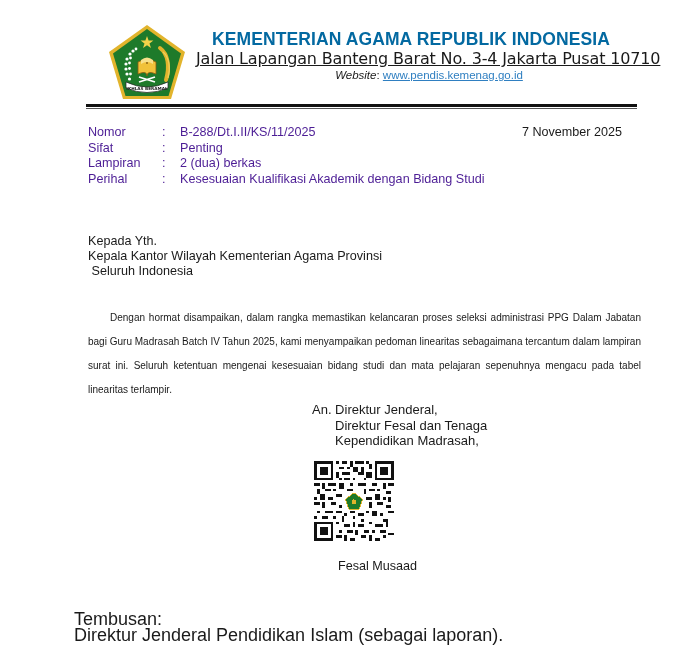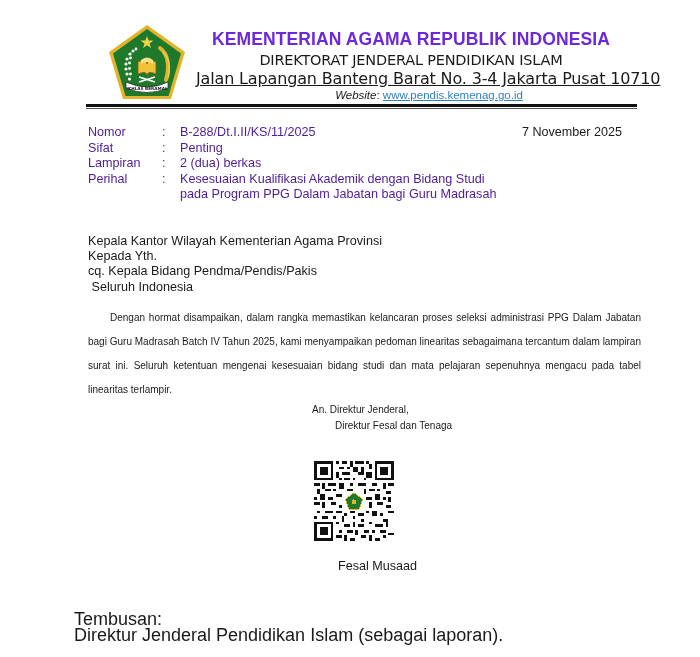--- a/index.html
+++ b/index.html
@@ -35,21 +35,21 @@
       top: 28px;
       width: 430px;
       text-align: center;
     }
     .kop-title {
       font-family: "Liberation Sans", sans-serif;
       font-weight: bold;
       font-size: 17.5px;
       letter-spacing: 0.1px;
       line-height: 22px;
-      color: #6d28d9;
+      color: #0369a1;
       white-space: nowrap;
     }
     .kop-sub {
       font-family: "DejaVu Sans", sans-serif;
       font-size: 14.5px;
       line-height: 20px;
       color: #1a1a1a;
       white-space: nowrap;
       letter-spacing: -0.2px;
     }
@@ -131,21 +131,21 @@
       font-size: 10px;
       line-height: 24px;
       text-align: justify;
       text-indent: 22px;
     }
     
     .sign {
       position: absolute;
       left: 312px;
       top: 402px;
-      font-size: 10px;
+      font-size: 13px;
       line-height: 15.6px;
       white-space: nowrap;
     }
     .sign .indent { padding-left: 23px; }
     .qr {
       position: absolute;
       left: 314px;
       top: 461px;
       width: 80px;
       height: 80px;
@@ -204,21 +204,20 @@
 
       <path d="M31,53 L47,58 M47,53 L31,58" stroke="#ffffff" stroke-width="1.8"></path>
 
       <path d="M18,58 Q39,68 60,58 L60,64 Q39,73 18,64 Z" fill="#ffffff" stroke="#222" stroke-width="0.7"></path>
       <text x="39" y="65.5" font-size="4.2" text-anchor="middle" fill="#222" font-family="DejaVu Sans, sans-serif" font-weight="bold">IKHLAS BERAMAL</text>
     </svg>
   </div>
 
   <div class="kop">
     <div class="kop-title">KEMENTERIAN AGAMA REPUBLIK INDONESIA</div>
-    <div class="kop-sub">DIREKTORAT JENDERAL PENDIDIKAN ISLAM</div>
     <div class="kop-addr">Jalan Lapangan Banteng Barat No. 3-4 Jakarta Pusat 10710</div>
     <div class="kop-web">
       <span class="label">Website</span><span>: </span><a>www.pendis.kemenag.go.id</a>
     </div>
   </div>
 
   <div class="rule">
     <div class="thick"></div>
     <div class="gap"></div>
     <div class="thin"></div>
@@ -238,39 +237,38 @@
     <div class="meta-row">
       <span class="meta-label">Lampiran</span>
       <span class="meta-colon">:</span>
       <span class="meta-value">2 (dua) berkas</span>
     </div>
     <div class="meta-row">
       <span class="meta-label">Perihal</span>
       <span class="meta-colon">:</span>
       <span class="meta-value">
         <span>Kesesuaian Kualifikasi Akademik dengan Bidang Studi</span><br>
-        <span>pada Program PPG Dalam Jabatan bagi Guru Madrasah</span>
       </span>
     </div>
   </div>
 
   <div class="date">7 November 2025</div>
 
   <div class="recipient">
+    <div>Kepada Yth.</div>
     <div>Kepala Kantor Wilayah Kementerian Agama Provinsi</div>
-    <div>Kepada Yth.</div>
-    <div>cq. Kepala Bidang Pendma/Pendis/Pakis</div>
     <div style="white-space:pre"> Seluruh Indonesia</div>
   </div>
 
   <div class="body-text">Dengan hormat disampaikan, dalam rangka memastikan kelancaran proses seleksi administrasi PPG Dalam Jabatan bagi Guru Madrasah Batch IV Tahun 2025, kami menyampaikan pedoman linearitas sebagaimana tercantum dalam lampiran surat ini. Seluruh ketentuan mengenai kesesuaian bidang studi dan mata pelajaran sepenuhnya mengacu pada tabel linearitas terlampir.</div>
 
   <div class="sign">
     <div>An. Direktur Jenderal,</div>
     <div class="indent">Direktur Fesal dan Tenaga</div>
+    <div class="indent">Kependidikan Madrasah,</div>
   </div>
 
   <div class="qr">
     <svg width="80" height="80" viewBox="0 0 29 29" shape-rendering="crispEdges">
       <rect width="29" height="29" fill="#ffffff"></rect>
       <g fill="#111">
 
         <rect x="0" y="0" width="7" height="7"></rect>
           <rect x="1" y="1" width="5" height="5" fill="#fff"></rect>
           <rect x="2" y="2" width="3" height="3"></rect>

